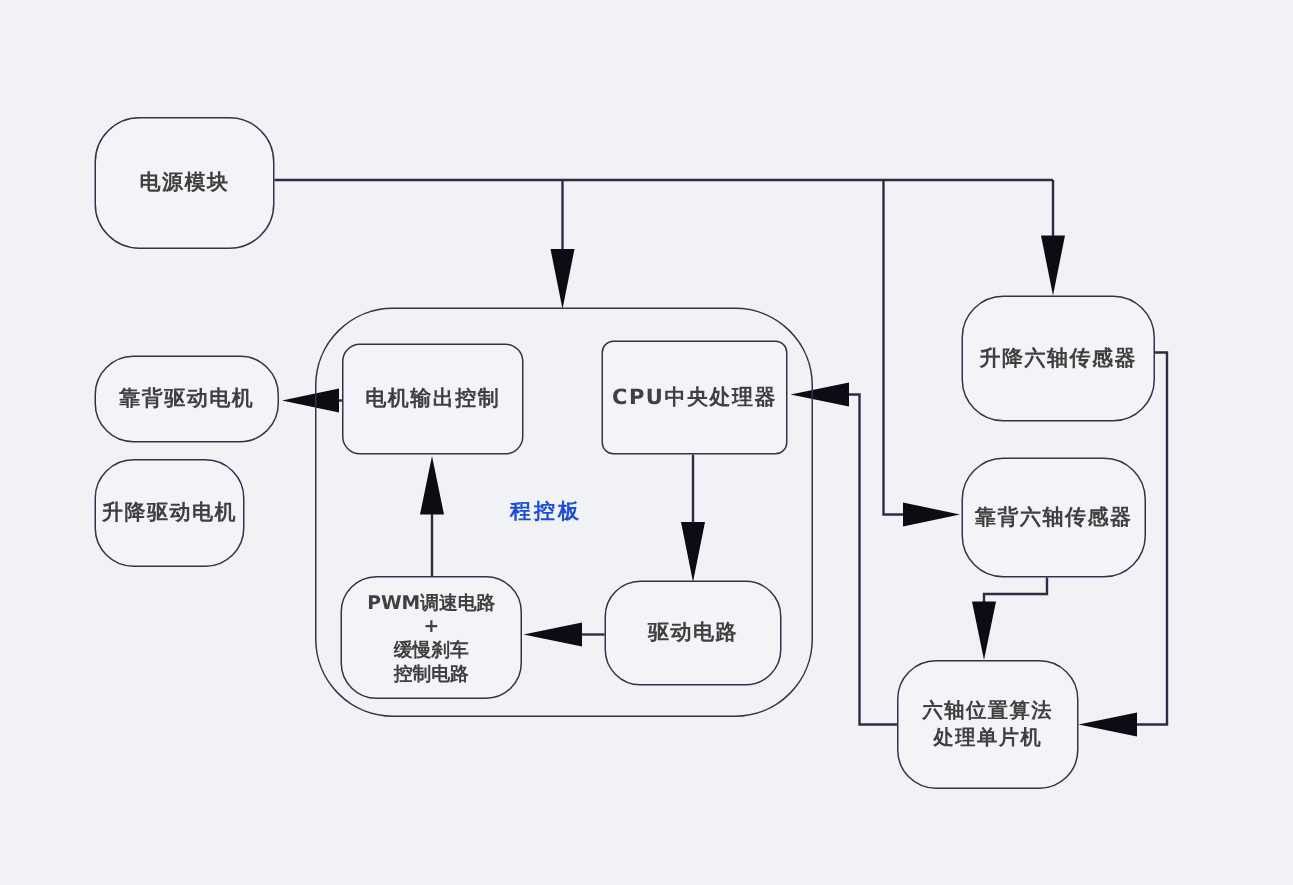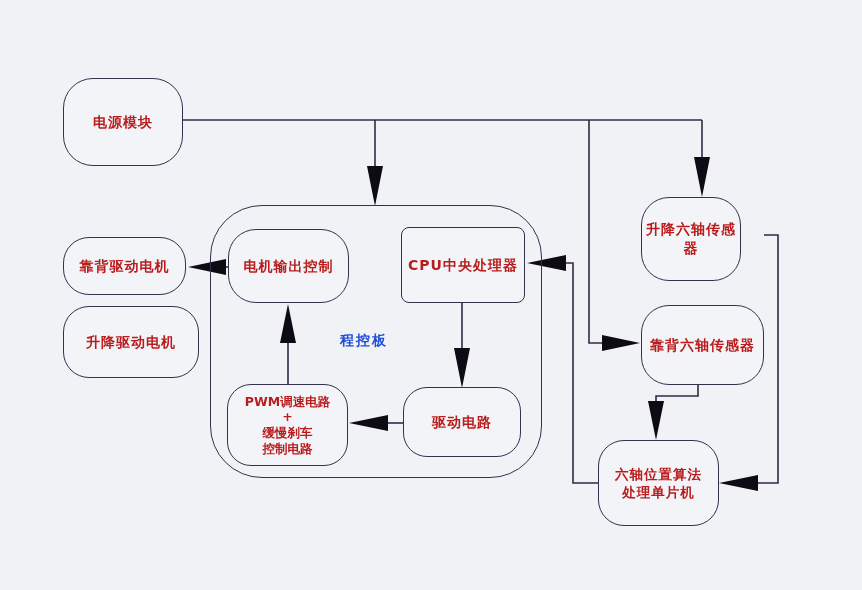--- a/index.html
+++ b/index.html
@@ -14,46 +14,46 @@
     overflow:hidden;
   }
   svg.wires{position:absolute;left:0;top:0;z-index:1;}
   .node{
     position:absolute;z-index:2;
     border:1.6px solid #34314d;
     background:#f3f4f8;
     display:flex;align-items:center;justify-content:center;
     text-align:center;
     font-weight:bold;
-    color:#b91c1c;
+    color:#404040;
     font-size:14px;
     letter-spacing:1px;
     box-sizing:border-box;
     line-height:1.35;
   }
   .multiline{white-space:pre-line;}
   
   .board{
     left:210px;top:205px;width:332px;height:273px;
     border-radius:52px;
     background:transparent;
     z-index:1;
   }
   .board-label{
     position:absolute;left:340px;top:332px;z-index:2;
     font-weight:bold;color:#1d4ed8;font-size:14px;letter-spacing:2px;
   }
   .power          {left:63px; top:78px;  width:120px;height:88px; border-radius:30px;}
   .backrest-motor {left:63px; top:237px; width:123px;height:58px; border-radius:26px;}
-  .lift-motor     {left:63px; top:306px; width:136px;height:72px; border-radius:26px;}
-  .motor-output   {left:228px;top:229px; width:121px;height:74px; border-radius:28px;}
+  .lift-motor     {left:63px; top:306px; width:100px;height:72px; border-radius:26px;}
+  .motor-output   {left:228px;top:229px; width:121px;height:74px; border-radius:12px;}
   .cpu            {left:401px;top:227px; width:124px;height:76px; border-radius:8px;}
   .pwm            {left:227px;top:384px; width:121px;height:82px; border-radius:24px; font-size:12.5px; line-height:1.25; letter-spacing:0;}
   .drive          {left:403px;top:387px; width:118px;height:70px; border-radius:24px;}
-  .lift-sensor    {left:641px;top:197px; width:100px;height:84px; border-radius:28px;}
+  .lift-sensor    {left:641px;top:197px; width:129px;height:84px; border-radius:28px;}
   .backrest-sensor{left:641px;top:305px; width:123px;height:80px; border-radius:28px;}
   .mcu            {left:598px;top:440px; width:121px;height:86px; border-radius:26px; font-size:13.5px;}
 </style>
 </head>
 <body>
 
 <div class="canvas">
 
   <svg class="wires" width="862" height="590" viewBox="0 0 862 590">
     <g stroke="#2f2b45" stroke-width="1.6" fill="none">

